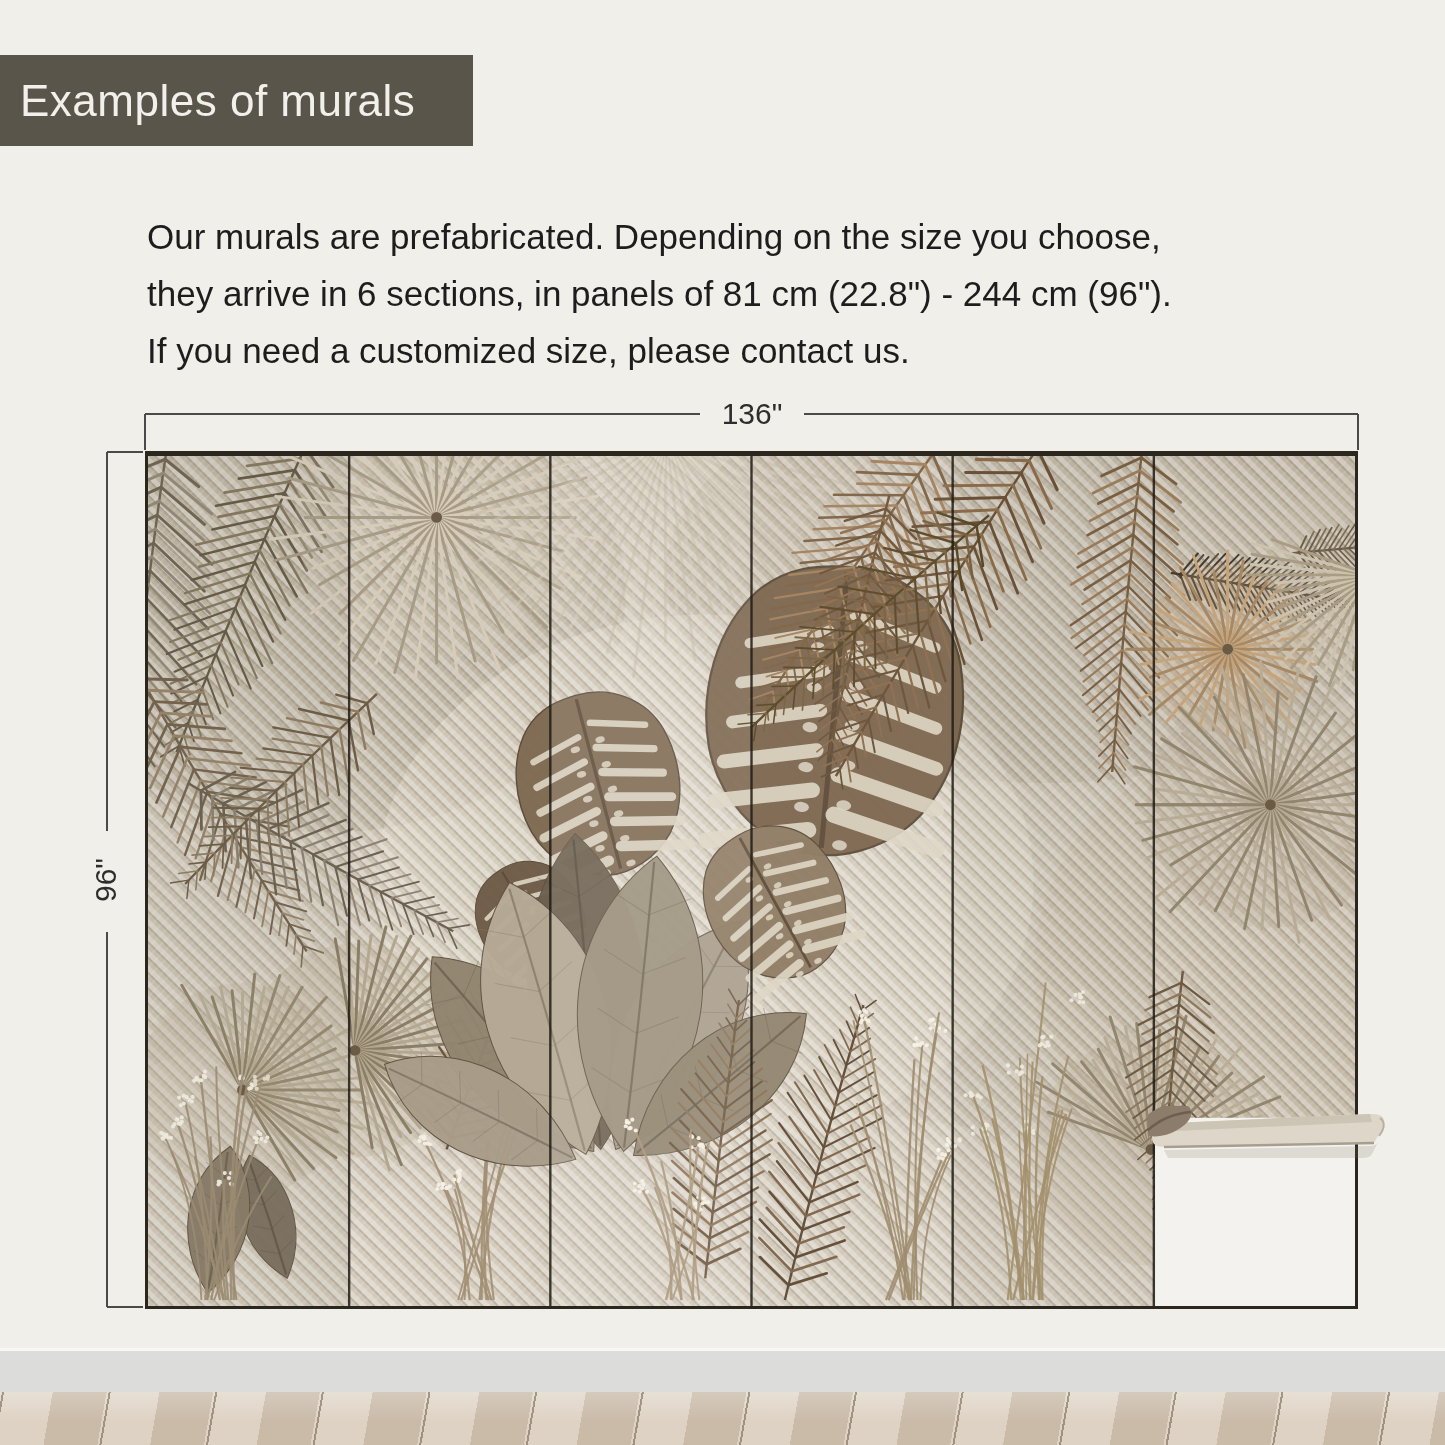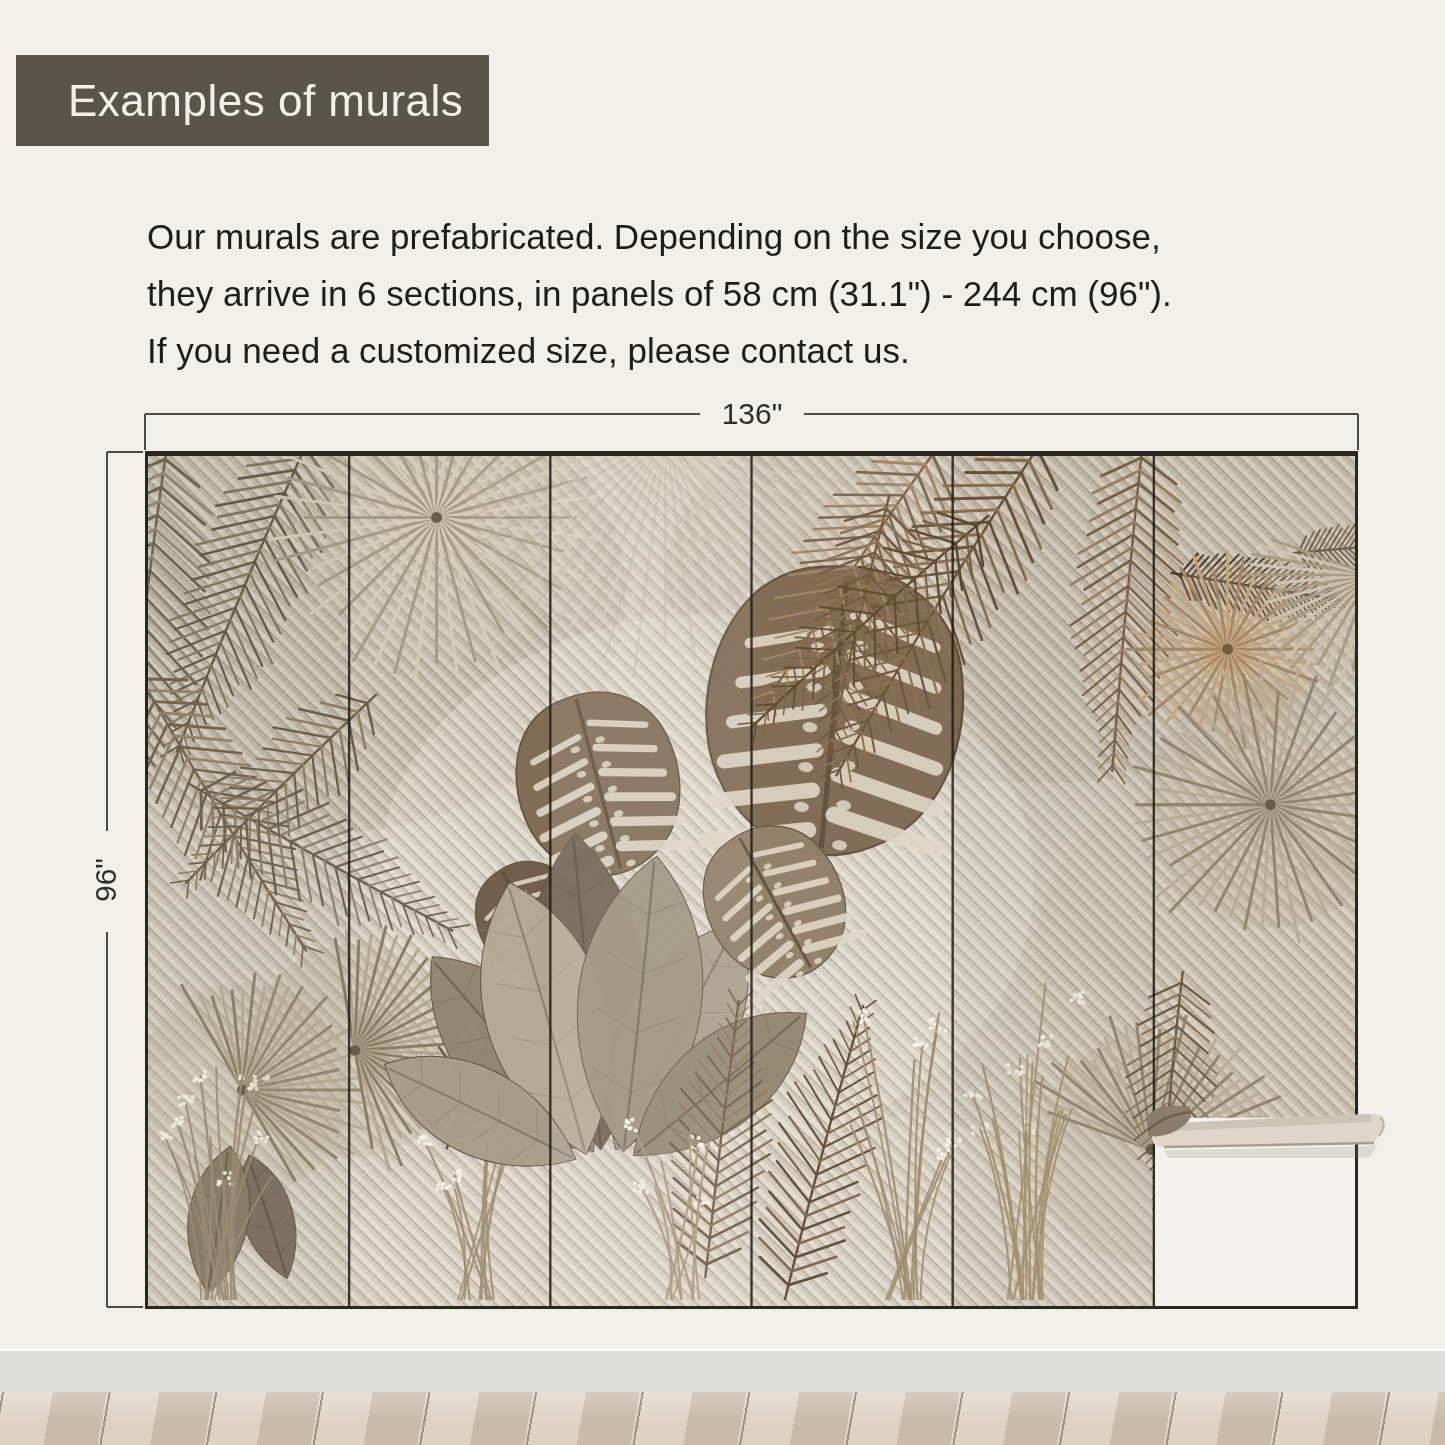--- a/index.html
+++ b/index.html
@@ -1,21 +1,21 @@
 <!DOCTYPE html>
 <html style="--wall: #f0efea; --band_bg: #59554b; --band_text: #f2f0ea; --body_text: #1d1d1d; --dim_line: #4a4a4a; --dim_text: #2d2d2d; --mural_base: #cbc2b2; --mural_border: #2b261e; --blank_wall: #f3f2ee; --leaf_brown: #8a6f52; --leaf_taupe: #948872; --baseboard: #dcdcda; --floor: #d6c7b5;"><head>
 <meta charset="utf-8">
 <style>
   html,body{margin:0;padding:0;}
   body{width:1445px;height:1445px;background:#f0efea;}
   .stage{position:relative;width:1445px;height:1445px;overflow:hidden;
          background:var(--wall,#f0efea);font-family:"Liberation Sans",sans-serif;}
-  .title-band{position:absolute;left:16px;top:55px;width:473px;height:91px;
+  .title-band{position:absolute;left:0;top:55px;width:473px;height:91px;
               background:var(--band_bg,#59554b);display:flex;align-items:center;
-              padding-left:52px;box-sizing:border-box;}
+              padding-left:20px;box-sizing:border-box;}
   .title-band .title-text{font-size:44px;font-weight:400;letter-spacing:.5px;
               color:var(--band_text,#f2f0ea);white-space:nowrap;}
   .description{position:absolute;left:147px;top:208px;width:1210px;
                font-size:35px;line-height:57px;color:var(--body_text,#1d1d1d);
                white-space:pre-line;}
   .mural{position:absolute;left:145px;top:451px;width:1213px;height:858px;
          box-sizing:border-box;background:var(--mural_base,#cbc2b2);
          border:3px solid var(--mural_border,#2b261e);border-top-width:5px;}
   .mural svg{display:block;width:100%;height:100%;}
   .curl{position:absolute;left:1148px;top:1106px;width:252px;height:58px;}
@@ -37,21 +37,21 @@
 </head>
 <body>
 
 <div class="stage">
 
   <div class="title-band">
     <span class="title-text">Examples of murals</span>
   </div>
 
   <div class="description">Our murals are prefabricated. Depending on the size you choose,
-they arrive in 6 sections, in panels of 58 cm (31.1") - 244 cm (96").
+they arrive in 6 sections, in panels of 81 cm (22.8") - 244 cm (96").
 If you need a customized size, please contact us.</div>
 
   <div class="mural">
     <svg id="art" viewBox="0 0 1213 858" preserveAspectRatio="none">
         <defs>
           <pattern id="weave" width="11" height="11" patternUnits="userSpaceOnUse" patternTransform="rotate(45)">
             <rect width="11" height="5" fill="rgba(255,255,255,0.30)"></rect>
             <rect y="5" width="11" height="1.7" fill="rgba(90,78,60,0.22)"></rect>
           </pattern>
           <pattern id="weave2" width="7" height="7" patternUnits="userSpaceOnUse" patternTransform="rotate(-45)">

